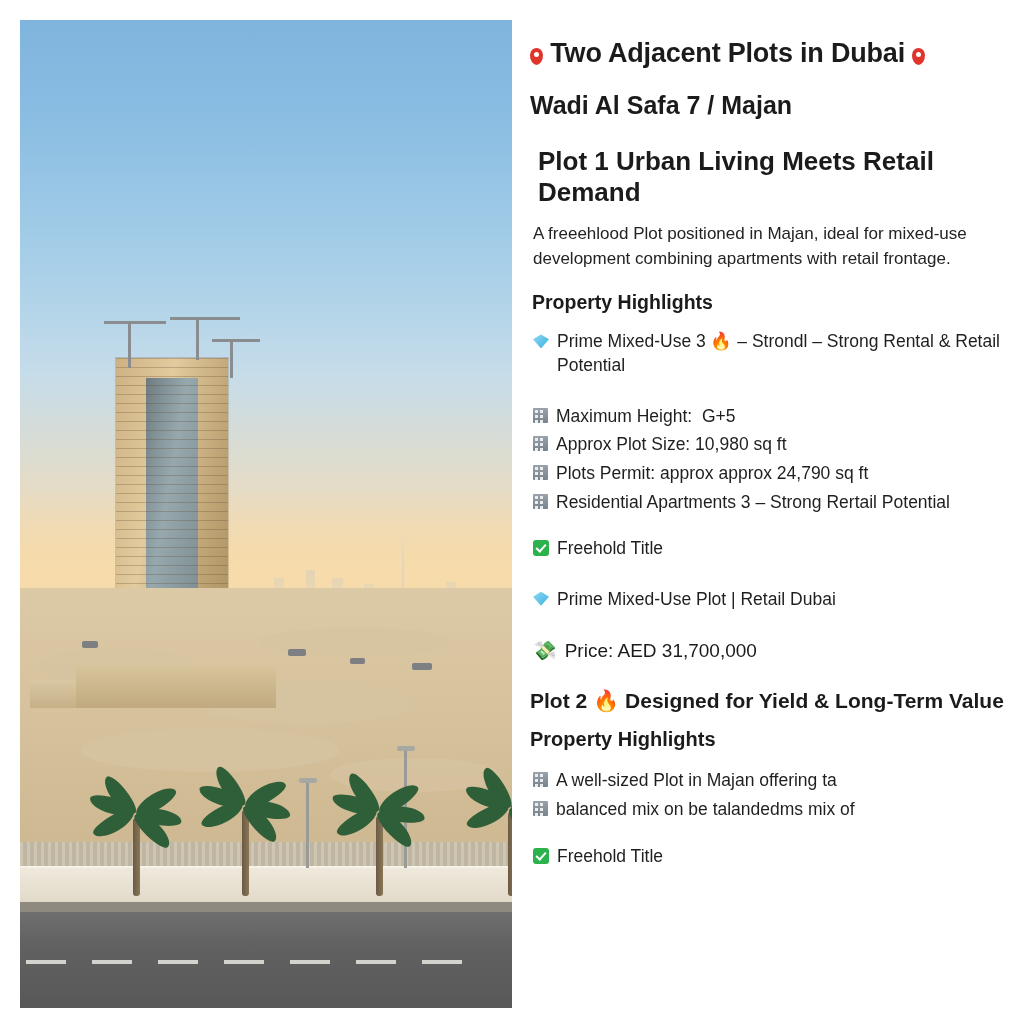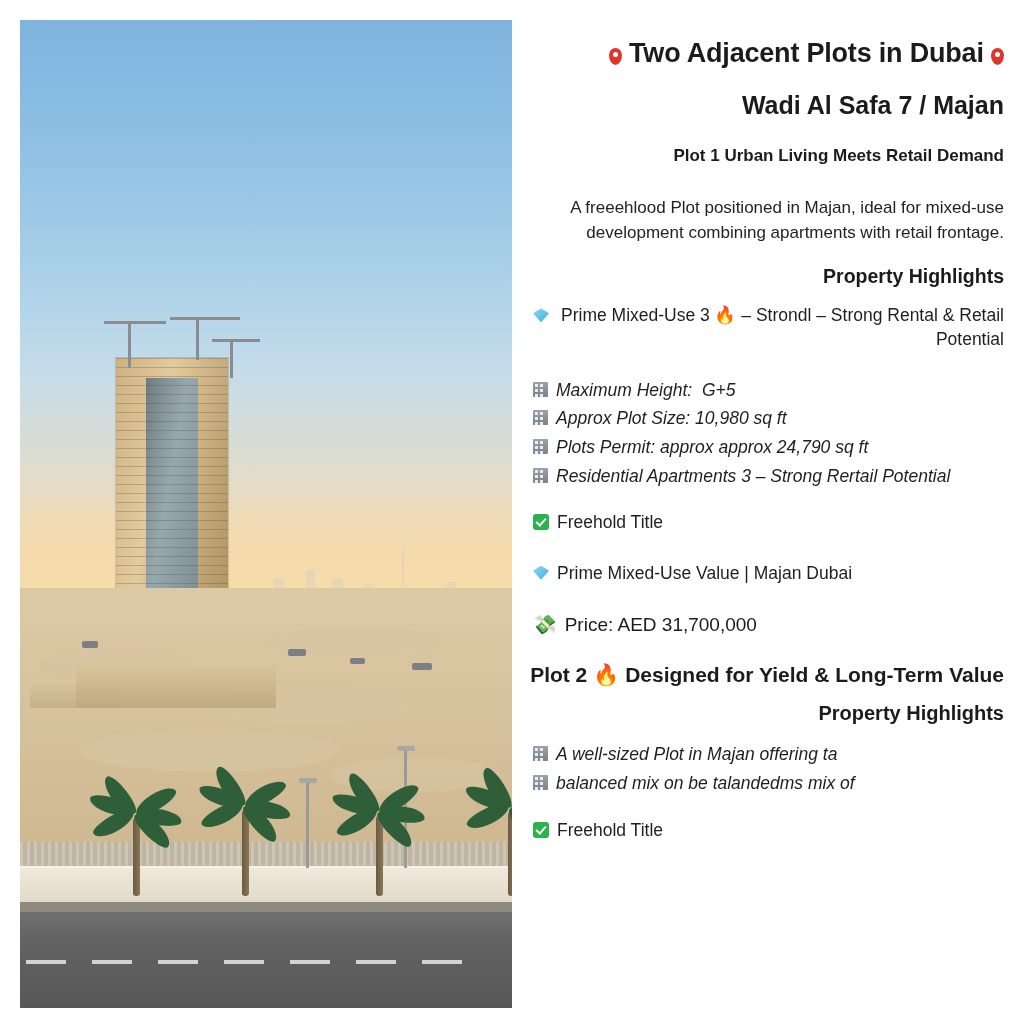--- a/index.html
+++ b/index.html
@@ -211,40 +211,39 @@
     border-radius: 2px;
     background: #7d7f82;
   }
 
   
   .text-col {
     flex: 1 1 auto;
     padding: 38px 20px 18px 18px;
     box-sizing: border-box;
     color: #1b1b1b;
-    text-align: right;
   }
   .title {
     font-size: 27px;
     font-weight: bold;
     letter-spacing: -0.2px;
     line-height: 1.15;
     margin: 0 0 22px 0;
     white-space: nowrap;
   }
   .subtitle {
     font-size: 25px;
     font-weight: bold;
     margin: 0 0 26px 0;
     line-height: 1.15;
   }
   .h2 {
-    font-size: 17px;
-    font-weight: bold;
-    margin: 0 0 30px 8px;
+    font-size: 26px;
+    font-weight: bold;
+    margin: 0 0 14px 8px;
     line-height: 1.2;
   }
   .para {
     font-size: 17px;
     line-height: 1.45;
     margin: 0 0 20px 3px;
     color: #232323;
   }
   .h3 {
     font-size: 19.5px;
@@ -260,21 +259,21 @@
     margin: 0 0 9px 3px;
     color: #1f1f1f;
   }
   .bullet .ico {
     flex: 0 0 auto;
     font-size: 17px;
     line-height: 1.35;
   }
   .gap-sm { height: 10px; }
   .gap-md { height: 18px; }
-  .spec-list .bullet { margin-bottom: 5px; font-style: italic; }
+  .spec-list .bullet { margin-bottom: 5px; }
   .price {
     font-size: 19px;
     line-height: 1.35;
     margin: 0 0 6px 3px;
     display: flex;
     gap: 8px;
     align-items: flex-start;
   }
   .plot2-title {
     font-size: 21px;
@@ -526,21 +525,21 @@
 
     <div class="bullet">
       <span class="ico"><span class="check"></span></span>
       <span>Freehold Title</span>
     </div>
 
     <div class="gap-md"></div>
 
     <div class="bullet">
       <span class="ico"><span class="diamond"></span></span>
-      <span>Prime Mixed-Use Value | Majan Dubai</span>
+      <span>Prime Mixed-Use Plot | Retail Dubai</span>
     </div>
 
     <div class="gap-md"></div>
 
     <div class="price">
       <span class="emoji">💸</span>
       <span>Price: AED 31,700,000</span>
     </div>
 
     <div class="gap-md"></div>

